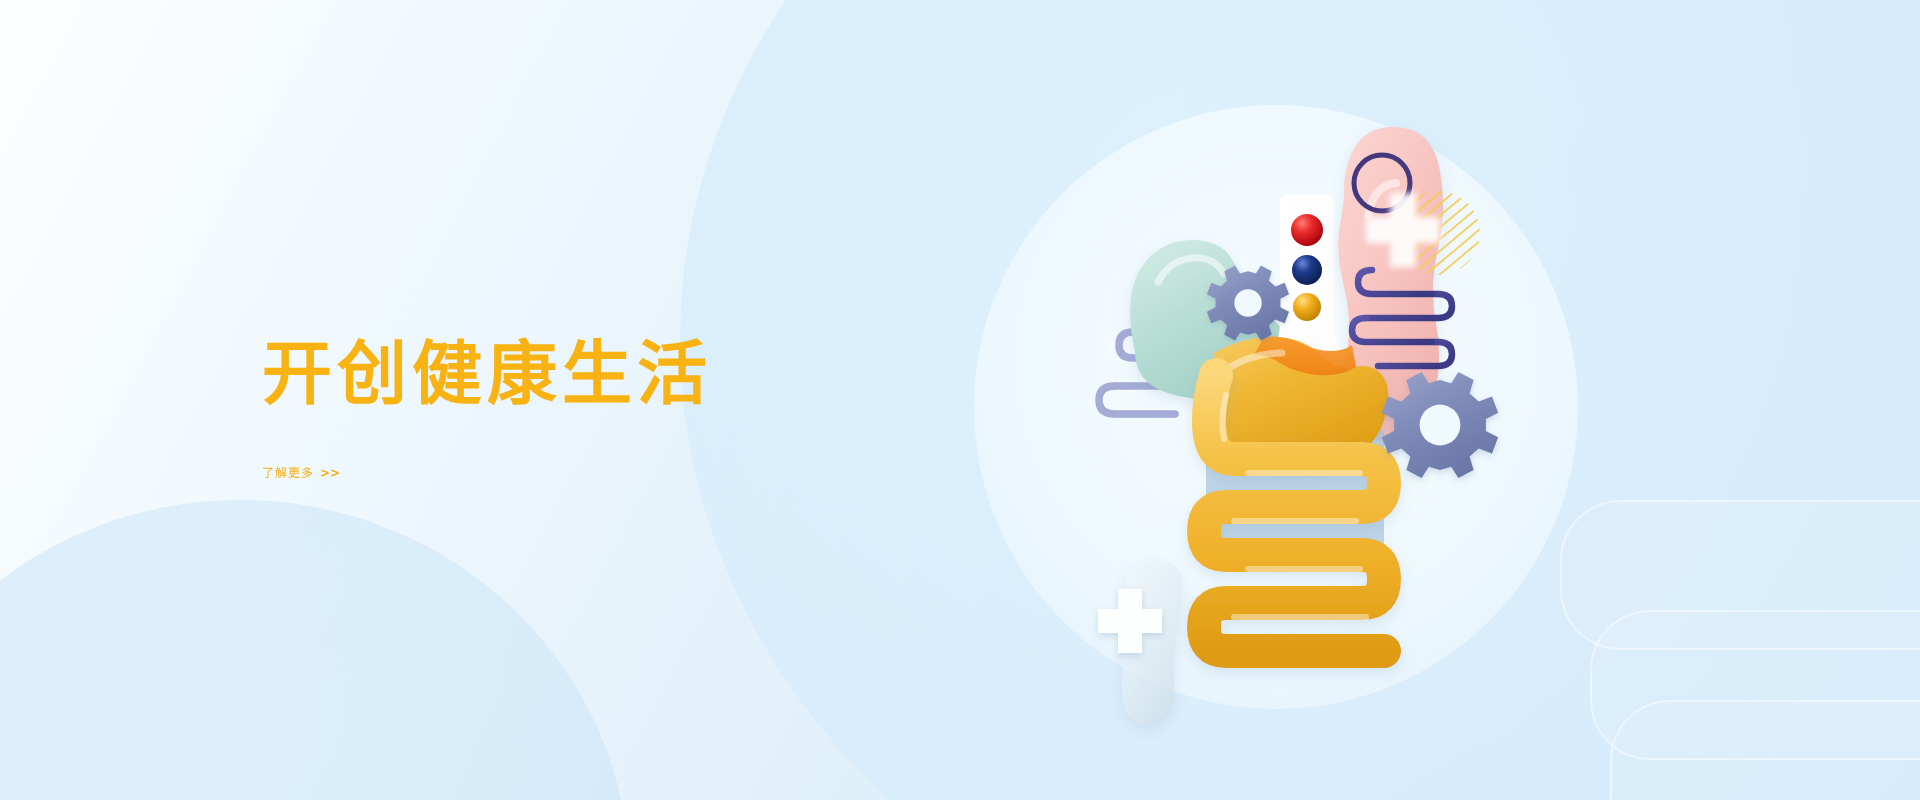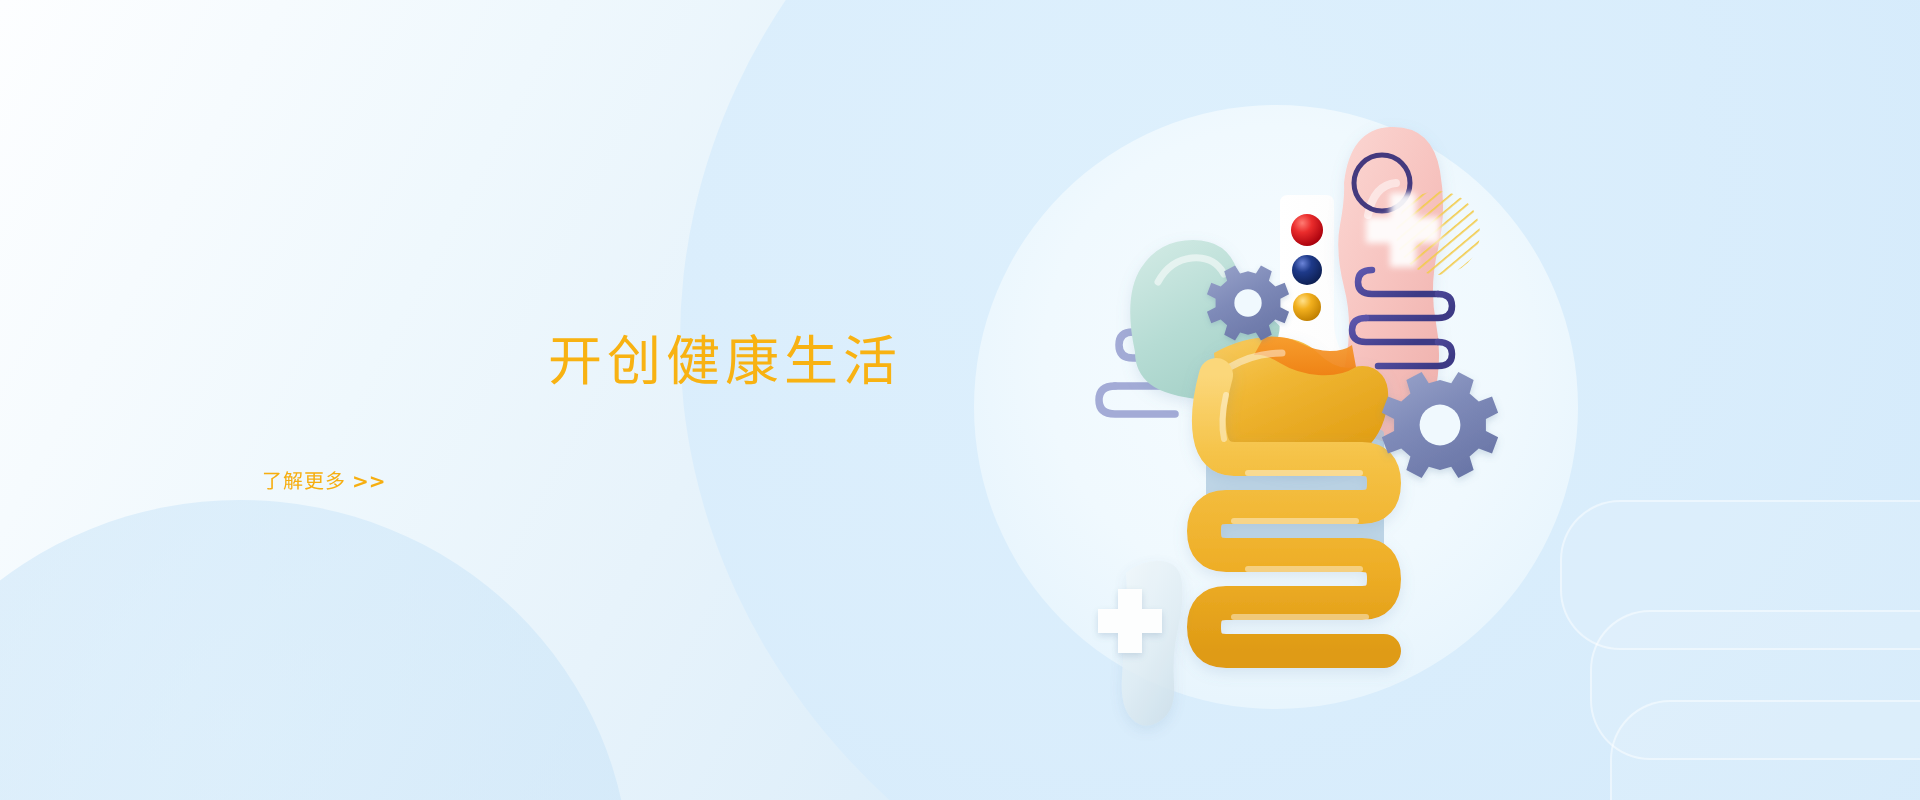--- a/index.html
+++ b/index.html
@@ -58,32 +58,31 @@
 
   
   .copy {
     position:absolute;
     left:262px;
     top:318px;
     width:640px;
   }
   .headline {
     color:#f8b212;
-    font-size:54px;
-    font-weight:400;
+    font-size:70px;
+    font-weight:700;
     letter-spacing:5px;
     line-height:1.62;
     white-space:nowrap;
-    text-align:right;
   }
   .more-link {
     display:inline-block;
-    margin-top:60px;
+    margin-top:32px;
     color:#f6ae10;
-    font-size:20px;
+    font-size:12px;
     letter-spacing:1px;
     text-decoration:none;
     cursor:pointer;
   }
   .more-link .chev { margin-left:6px; font-weight:700; letter-spacing:0; }
 
   
   .art {
     position:absolute;
     left:930px;

